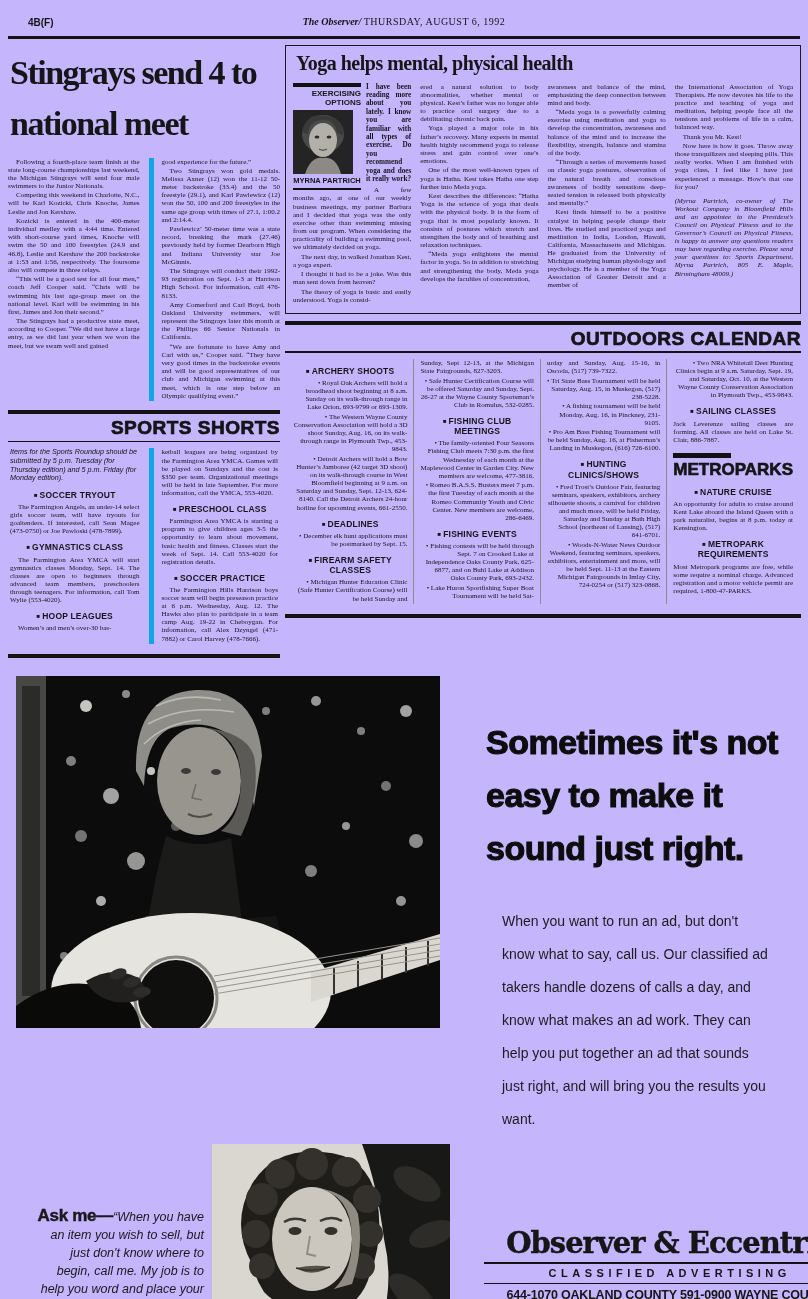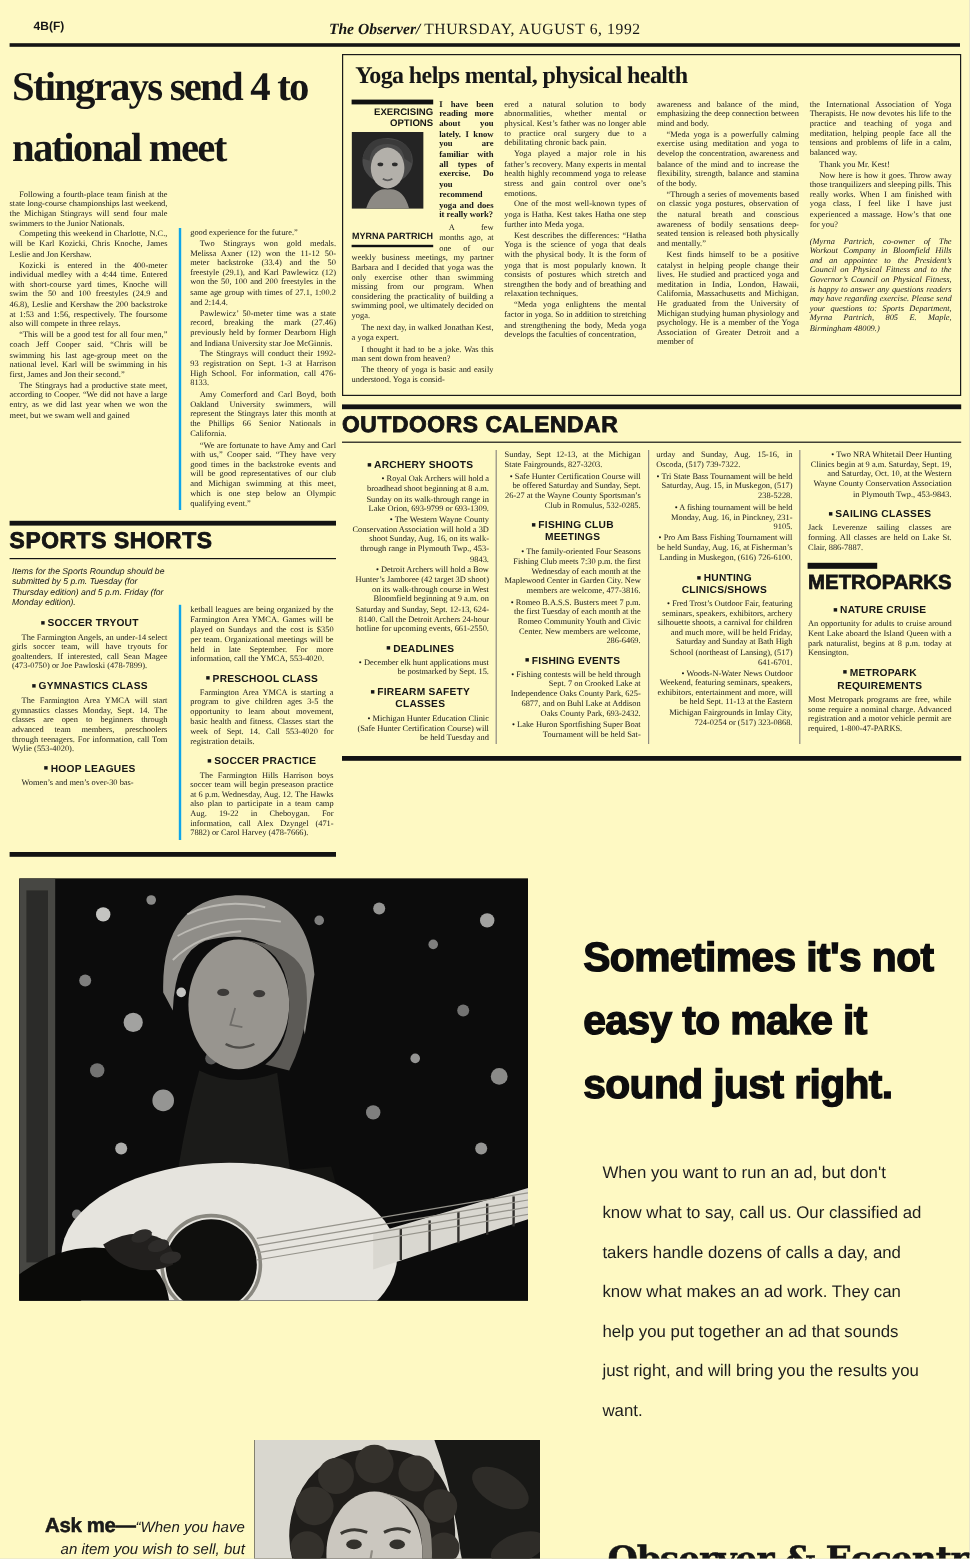--- a/index.html
+++ b/index.html
@@ -1,55 +1,55 @@
 <!DOCTYPE html>
 <html><head>
 <meta charset="utf-8">
 <style>
   html,body{margin:0;padding:0;background:#d8d6d0;}
-  .page{width:808px;height:1299px;background:#fef9c3;position:relative;margin:0 auto;
+  .page{width:808px;height:1299px;background:#c4b5fd;position:relative;margin:0 auto;
         font-family:"Liberation Serif",serif;color:#161616;overflow:hidden;}
   
   .pg-header{position:relative;height:34px;}
   .folio{position:absolute;left:28px;top:17px;font:bold 10px "Liberation Sans",sans-serif;}
-  .masthead{text-align:center;padding-top:16px;font-size:13px;}
+  .masthead{text-align:center;padding-top:16px;font-size:10px;}
   .masthead .paper{font-style:italic;font-weight:bold;}
   .masthead .date{font-variant:small-caps;letter-spacing:.5px;}
   .header-rule{height:2.5px;background:#151515;margin:2px 8px 6px;}
   
   .main-grid{display:grid;grid-template-columns:272px 516px;gap:5px;padding:0 8px;align-items:start;}
   
   .blk-p,.blk-c,.blk-b{font-size:7px;line-height:8.1px;text-align:justify;margin:0 0 1.5px;}
   .blk-p{text-indent:8px;}
   .blk-b{text-align:right;}
   .blk-i{font:italic 7.2px/8.6px "Liberation Sans",sans-serif;margin:0 0 4px;}
   .blk-h{font:bold 8.5px/1.2 "Liberation Sans",sans-serif;margin:7px 0 3px;letter-spacing:.2px;text-align:center;}
   .blk-h::before{content:"■ ";font-size:6px;vertical-align:1px;}
   .blk-big{font:bold 17px/1.1 "Liberation Sans",sans-serif;-webkit-text-stroke:.6px #111;margin:9px 0 4px;}
   .blk-big::before{content:"";display:block;width:58px;height:5px;background:#111;margin-bottom:3px;}
   
   .stingrays h1{font-size:34px;line-height:51px;font-weight:bold;letter-spacing:-1.5px;margin:2px 0 9px 2px;}
   .two-col{display:grid;grid-template-columns:1fr 1fr;gap:9px;}
-  .two-col > .tcol + .tcol{border-left:2px solid #0ea5e9;padding-left:8px;margin-top:32px;}
+  .two-col > .tcol + .tcol{border-left:5px solid #0ea5e9;padding-left:8px;}
   
   .sports{margin-top:9px;}
   .rule-heavy{height:4px;background:#131313;margin:2px 0;}
   .rule-thin{height:1.5px;background:#131313;}
-  .sec-title{text-align:left;font:bold 19px/1.25 "Liberation Sans",sans-serif;
+  .sec-title{text-align:right;font:bold 19px/1.25 "Liberation Sans",sans-serif;
              -webkit-text-stroke:.7px #111;letter-spacing:.5px;margin:1px 0;}
   .sports .two-col{padding:6px 2px 8px;}
   
   .yoga{border:1.5px solid #1a1a1a;padding:3px 7px 7px;}
   .yoga h1{font-size:20px;line-height:1.15;font-weight:bold;letter-spacing:-.5px;margin:3px 0 8px 3px;}
   .yoga-cols{display:grid;grid-template-columns:repeat(4,1fr);gap:9px;}
   .mug-block{float:left;width:68px;margin:0 5px 2px 0;}
   .kicker{border-top:4px solid #111;font:bold 8px/1.15 "Liberation Sans",sans-serif;
           text-align:right;padding:2px 0 3px;}
   .mug-block svg{display:block;}
-  .byline{font:bold 7.5px/1.25 "Liberation Sans",sans-serif;text-align:center;padding:18px 0 3px;
+  .byline{font:bold 7.5px/1.25 "Liberation Sans",sans-serif;text-align:center;padding:2px 0 3px;
           border-bottom:2px solid #111;}
   .question{font-weight:bold;font-size:7.2px;line-height:8.4px;text-align:justify;margin-bottom:3px;}
   .yoga .blk-i{font-family:"Liberation Serif",serif;font-size:7px;line-height:8.1px;text-align:justify;margin-top:6px;}
   
   .outdoors{margin-top:7px;}
   .four-col{display:grid;grid-template-columns:repeat(4,1fr);padding:6px 2px 8px;}
   .four-col > .ocol{padding:0 6px;}
   .four-col > .ocol + .ocol{border-left:1px solid #8e8b82;}
   
   .ad{padding:16px 8px 0 16px;}
@@ -194,21 +194,21 @@
         <div class="rule-thin"></div>
         <div class="four-col">
           <div class="ocol">
               <div class="blk-h">ARCHERY SHOOTS</div>
               <div class="blk-b">• Royal Oak Archers will hold a broadhead shoot beginning at 8 a.m. Sunday on its walk-through range in Lake Orion, 693-9799 or 693-1309.</div>
               <div class="blk-b">• The Western Wayne County Conservation Association will hold a 3D shoot Sunday, Aug. 16, on its walk-through range in Plymouth Twp., 453-9843.</div>
               <div class="blk-b">• Detroit Archers will hold a Bow Hunter’s Jamboree (42 target 3D shoot) on its walk-through course in West Bloomfield beginning at 9 a.m. on Saturday and Sunday, Sept. 12-13, 624-8140. Call the Detroit Archers 24-hour hotline for upcoming events, 661-2550.</div>
               <div class="blk-h">DEADLINES</div>
               <div class="blk-b">• December elk hunt applications must be postmarked by Sept. 15.</div>
               <div class="blk-h">FIREARM SAFETY CLASSES</div>
-              <div class="blk-b">• Michigan Hunter Education Clinic (Safe Hunter Certification Course) will be held Tuesday and</div>
+              <div class="blk-b">• Michigan Hunter Education Clinic (Safe Hunter Certification Course) will be held Sunday and</div>
             </div>
           <div class="ocol">
               <div class="blk-c">Sunday, Sept 12-13, at the Michigan State Fairgrounds, 827-3203.</div>
               <div class="blk-b">• Safe Hunter Certification Course will be offered Saturday and Sunday, Sept. 26-27 at the Wayne County Sportsman’s Club in Romulus, 532-0285.</div>
               <div class="blk-h">FISHING CLUB MEETINGS</div>
               <div class="blk-b">• The family-oriented Four Seasons Fishing Club meets 7:30 p.m. the first Wednesday of each month at the Maplewood Center in Garden City. New members are welcome, 477-3816.</div>
               <div class="blk-b">• Romeo B.A.S.S. Busters meet 7 p.m. the first Tuesday of each month at the Romeo Community Youth and Civic Center. New members are welcome, 286-6469.</div>
               <div class="blk-h">FISHING EVENTS</div>
               <div class="blk-b">• Fishing contests will be held through Sept. 7 on Crooked Lake at Independence Oaks County Park, 625-6877, and on Buhl Lake at Addison Oaks County Park, 693-2432.</div>
               <div class="blk-b">• Lake Huron Sportfishing Super Boat Tournament will be held Sat-</div>

